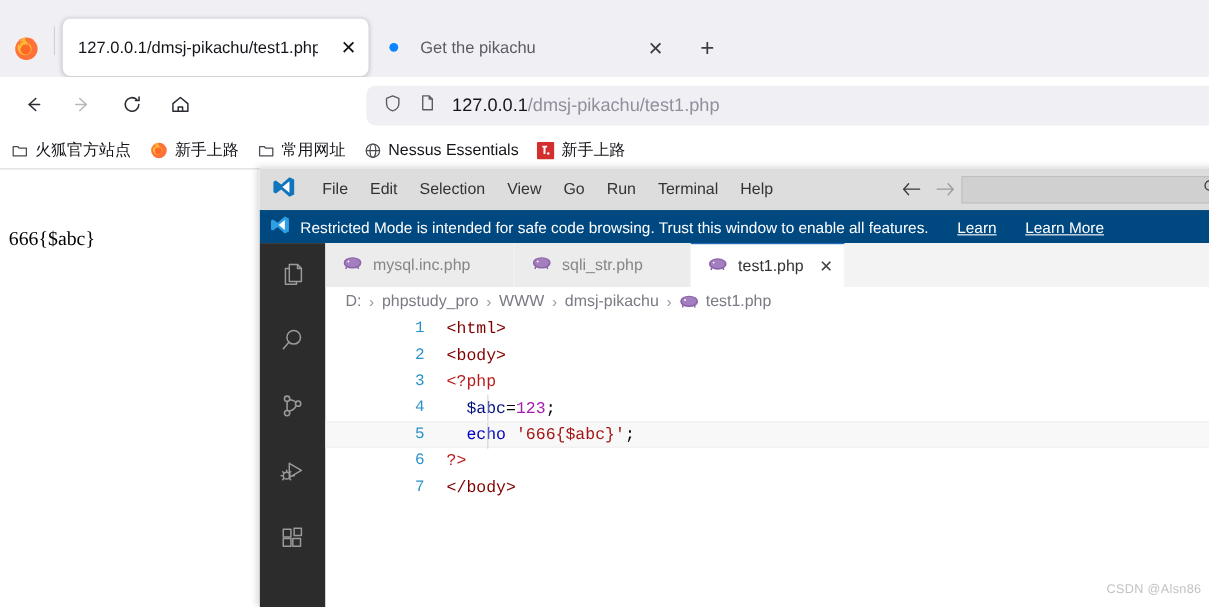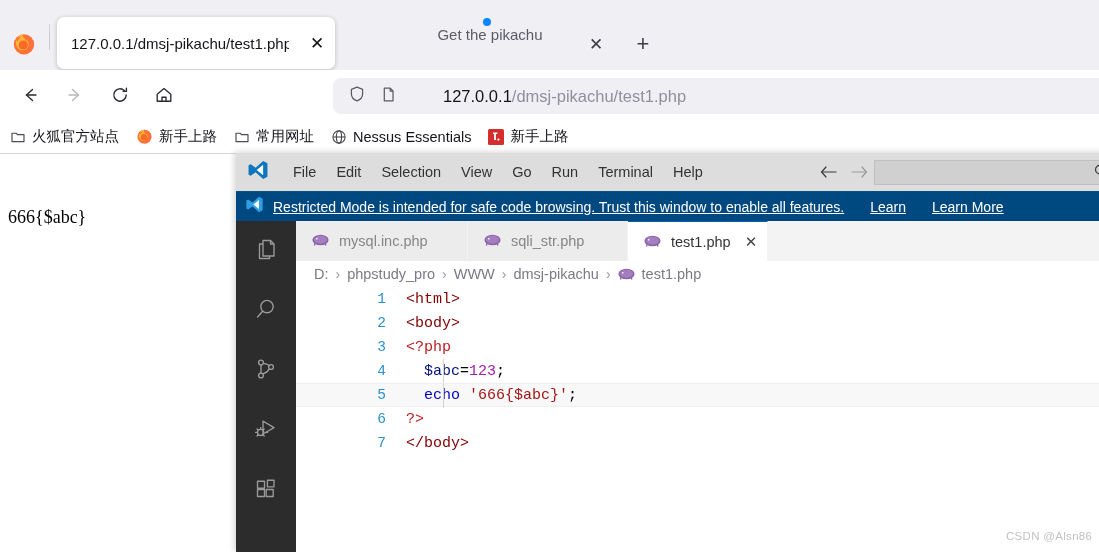--- a/index.html
+++ b/index.html
@@ -53,21 +53,21 @@
     display: flex; align-items: center; justify-content: center;
     font-size: 17px; color: #15141a;
   }
   #tab-separator {
     position: absolute; left: 49px; top: 24px;
     width: 1px; height: 26px; background: #cfcfd8;
   }
   #tab-active {
     position: absolute; left: 340px; top: 18px;
     width: 280px; height: 50px;
-    display: flex; align-items: center; flex-direction: column;
+    display: flex; align-items: center;
   }
   #tab-loading-dot {
     width: 8px; height: 8px; border-radius: 50%;
     background: #0a84ff; margin-left: 14px; flex: none;
   }
   #tab-active-title {
     font-size: 15px; color: #5b5b66;
     margin-left: 20px; white-space: nowrap;
   }
   #tab-active-close {
@@ -105,21 +105,21 @@
     background: #f0f0f4;
     border-radius: 8px 0 0 8px;
     display: flex; align-items: center;
   }
   #urlbar-shield { margin-left: 15px; flex: none; }
   #urlbar-page   { margin-left: 14px; flex: none; }
   #urlbar-text {
     margin-left: 14px; font-size: 16.5px;
     white-space: nowrap; color: #8f8f9d;
   }
-  #urlbar-host { color: #15141a; margin-left: 32px; }
+  #urlbar-host { color: #15141a; }
 
   
   #bookmarkbar {
     position: absolute; left: 0; top: 120px;
     width: 1099px; height: 33px;
     background: #ffffff;
     display: flex; align-items: center;
   }
   .bookmark {
     display: flex; align-items: center;
@@ -194,21 +194,21 @@
   #vs-banner {
     position: absolute; left: 0; top: 38px;
     width: 887px; height: 30px;
     background: #004880;
     display: flex; align-items: center;
     border-top: 1px solid #08507f;
   }
   #vs-banner-logo { margin-left: 9px; flex: none; }
   #vs-banner-text {
     font-size: 14px; color: #ffffff;
-    margin-left: 9px; white-space: nowrap; text-decoration: underline;
+    margin-left: 9px; white-space: nowrap;
   }
   .vs-banner-link {
     font-size: 14px; color: #ffffff;
     text-decoration: underline;
     margin-left: 26px; white-space: nowrap;
   }
 
   
   #vs-activitybar {
     position: absolute; left: 0; top: 68px;

